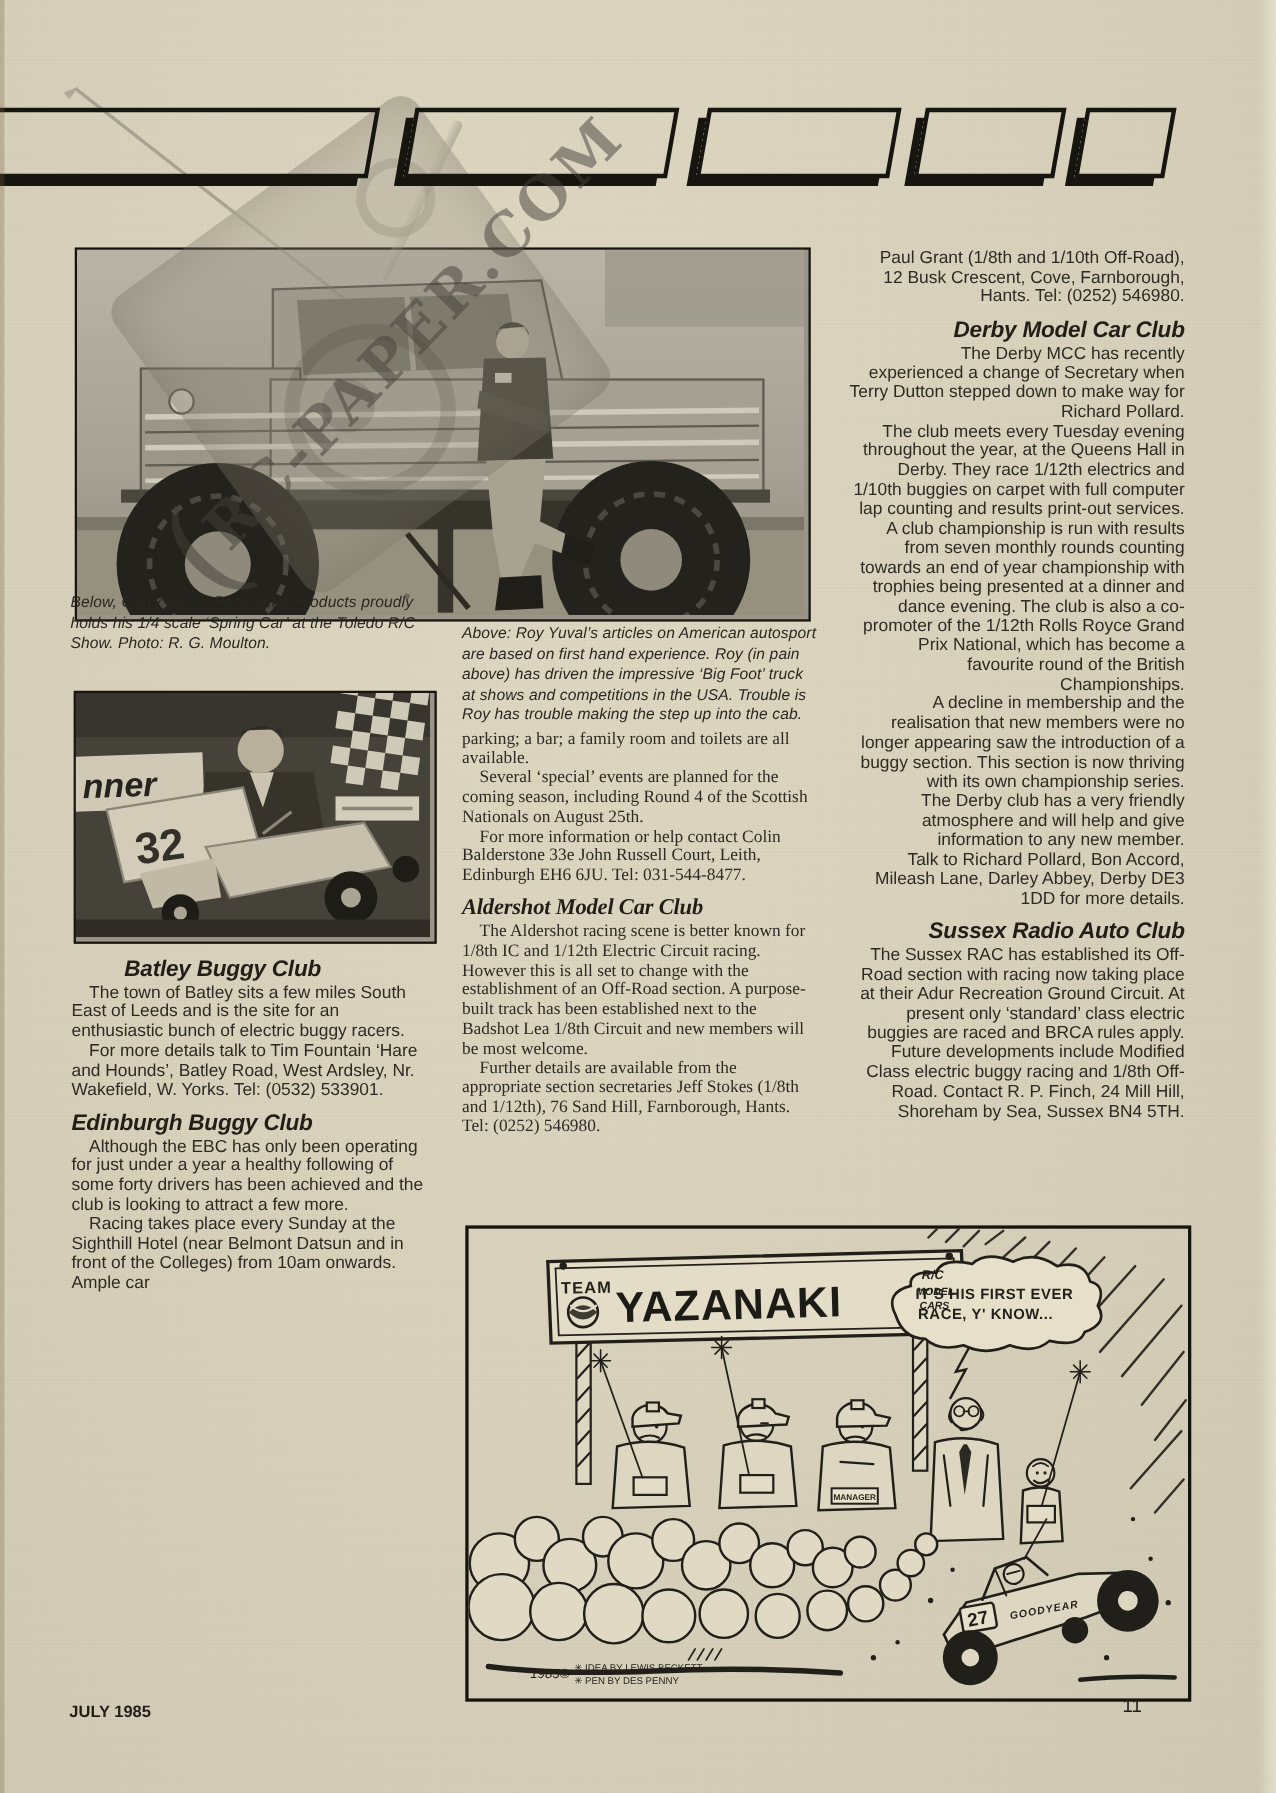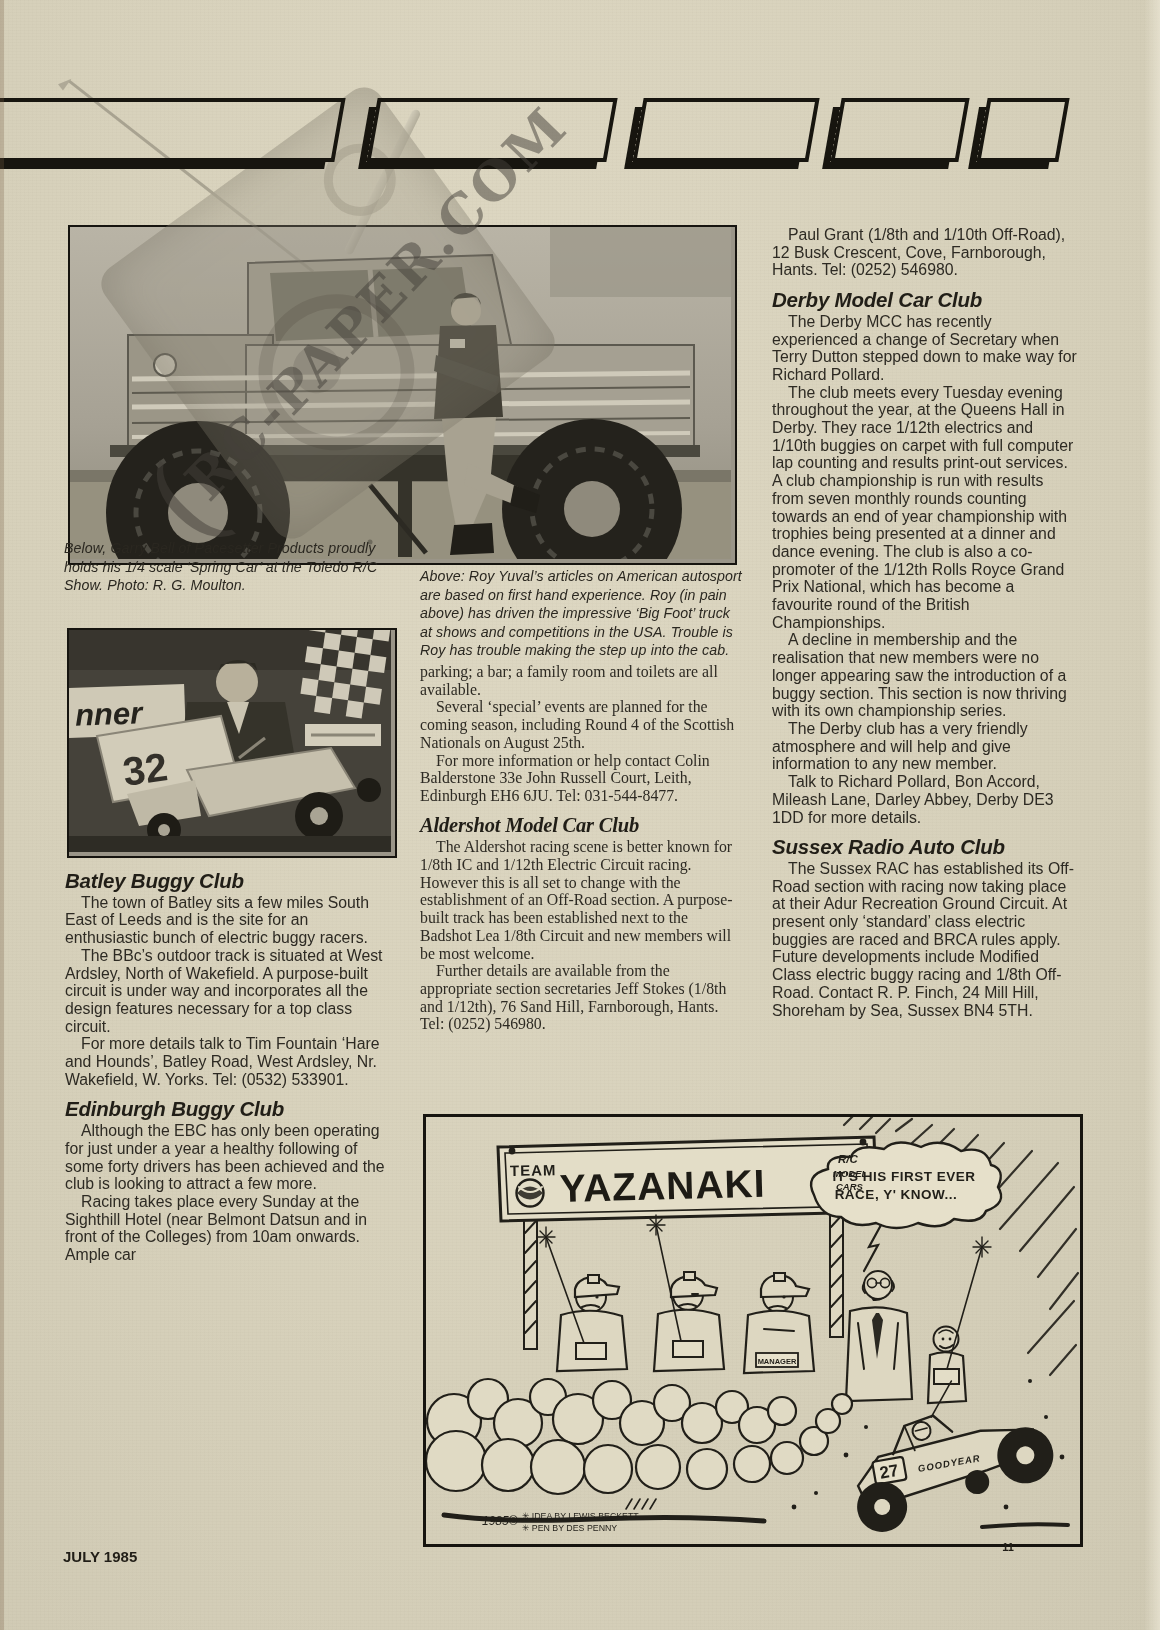--- a/index.html
+++ b/index.html
@@ -57,34 +57,34 @@
   .photo svg{display:block;}
 
   .caption{position:absolute;z-index:8;font-style:italic;font-size:14.2px;line-height:18.6px;
     color:#2a2720;letter-spacing:.1px;}
   #cap-left{left:64px;top:539px;width:334px;}
   #cap-mid{left:420px;top:567px;width:324px;}
 
   .col{position:absolute;z-index:8;font-size:15.8px;line-height:17.7px;color:#2d2a23;}
   #col-left{left:65px;top:872px;width:322px;}
   #col-mid{left:420px;top:663px;width:322px;font-family:Liberation Serif, serif;}
-  #col-right{left:772px;top:226px;width:305px;}
+  #col-right{left:772px;top:226px;width:305px;text-align:right;}
   .col p{margin:0;text-indent:16px;}
   .col p.noindent{text-indent:0;}
   .col h2{font-size:20.5px;font-style:italic;font-weight:bold;color:#211e17;
     margin:12px 0 4px 0;letter-spacing:-.2px;}
-  .col h2.first{margin-top:0;}
+  .col h2.first{margin-top:0;margin-left:48px;}
 
   .cartoon{position:absolute;left:423px;top:1114px;width:660px;height:433px;z-index:8;
     border:3px solid #16140f;box-sizing:border-box;}
   .cartoon svg{display:block;}
 
   .footer-issue{position:absolute;left:63px;top:1548px;z-index:8;font-weight:bold;font-size:15px;color:#211e17;}
-  .footer-page{position:absolute;left:968px;top:1541px;width:46px;text-align:right;z-index:8;
-    font-weight:bold;font-size:11px;color:#211e17;}
+  .footer-page{position:absolute;left:992px;top:1541px;width:46px;text-align:right;z-index:8;
+    font-weight:normal;font-size:17px;color:#211e17;}
 </style>
 </head>
 <body>
 
 <div class="grain"></div>
 
 <div class="hbox" id="hb1"></div>
 <div class="hbox" id="hb2"></div>
 <div class="hbox" id="hb3"></div>
 <div class="hbox" id="hb4"></div>
@@ -212,21 +212,20 @@
       <circle cx="300" cy="160" r="12" fill="#1e1c16"></circle>
       <line x1="170" y1="128" x2="196" y2="108" stroke="#8a8577" stroke-width="3"></line>
     </g>
     <rect x="0" y="206" width="322" height="16" fill="#2e2c25"></rect>
   </svg>
 </div>
 
 <div class="col" id="col-left">
   <h2 class="first">Batley Buggy Club</h2>
   <p>The town of Batley sits a few miles South East of Leeds and is the site for an enthusiastic bunch of electric buggy racers.</p>
-  <p>The BBc’s outdoor track is situated at West Ardsley, North of Wakefield. A purpose-built circuit is under way and incorporates all the design features necessary for a top class circuit.</p>
   <p>For more details talk to Tim Fountain ‘Hare and Hounds’, Batley Road, West Ardsley, Nr. Wakefield, W. Yorks. Tel: (0532) 533901.</p>
   <h2>Edinburgh Buggy Club</h2>
   <p>Although the EBC has only been operating for just under a year a healthy following of some forty drivers has been achieved and the club is looking to attract a few more.</p>
   <p>Racing takes place every Sunday at the Sighthill Hotel (near Belmont Datsun and in front of the Colleges) from 10am onwards. Ample car</p>
 </div>
 
 <div class="col" id="col-mid">
   <p class="noindent">parking; a bar; a family room and toilets are all available.</p>
   <p>Several ‘special’ events are planned for the coming season, including Round 4 of the Scottish Nationals on August 25th.</p>
   <p>For more information or help contact Colin Balderstone 33e John Russell Court, Leith, Edinburgh EH6 6JU. Tel: 031-544-8477.</p>

